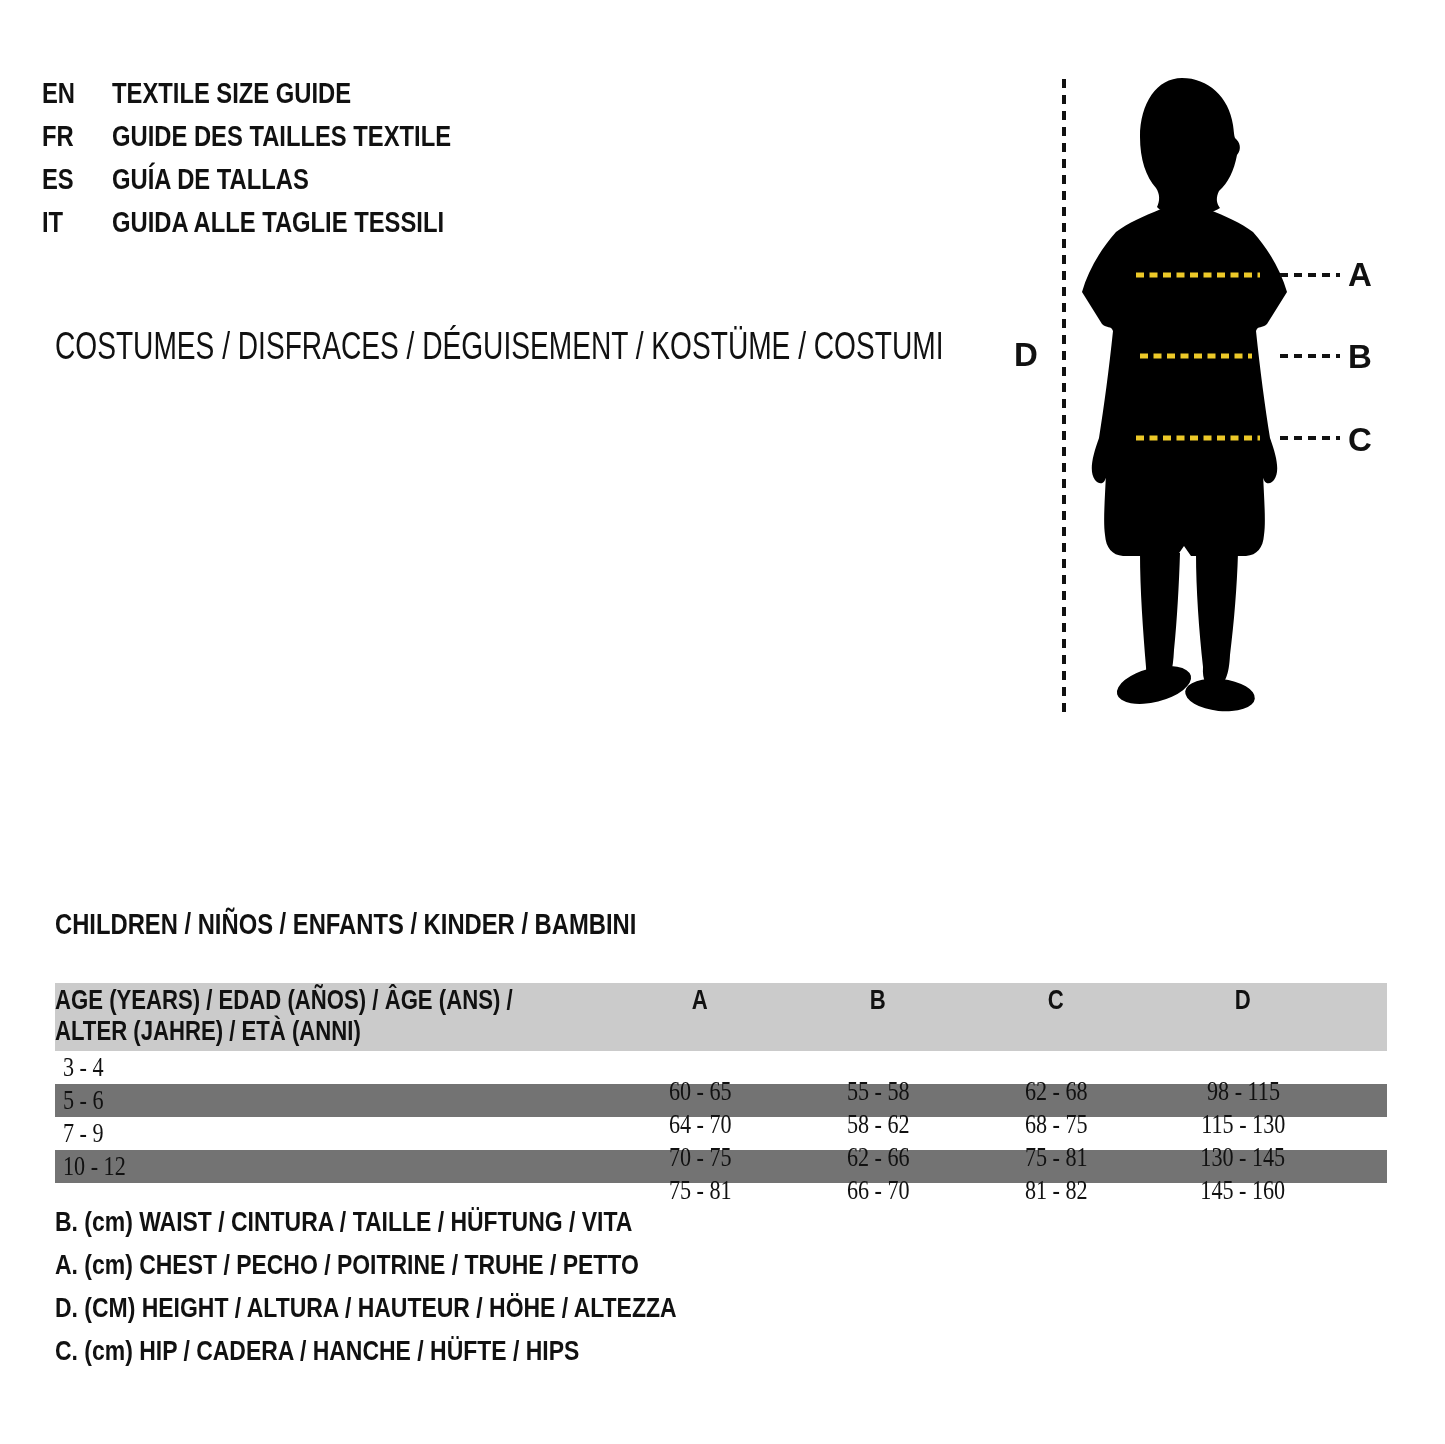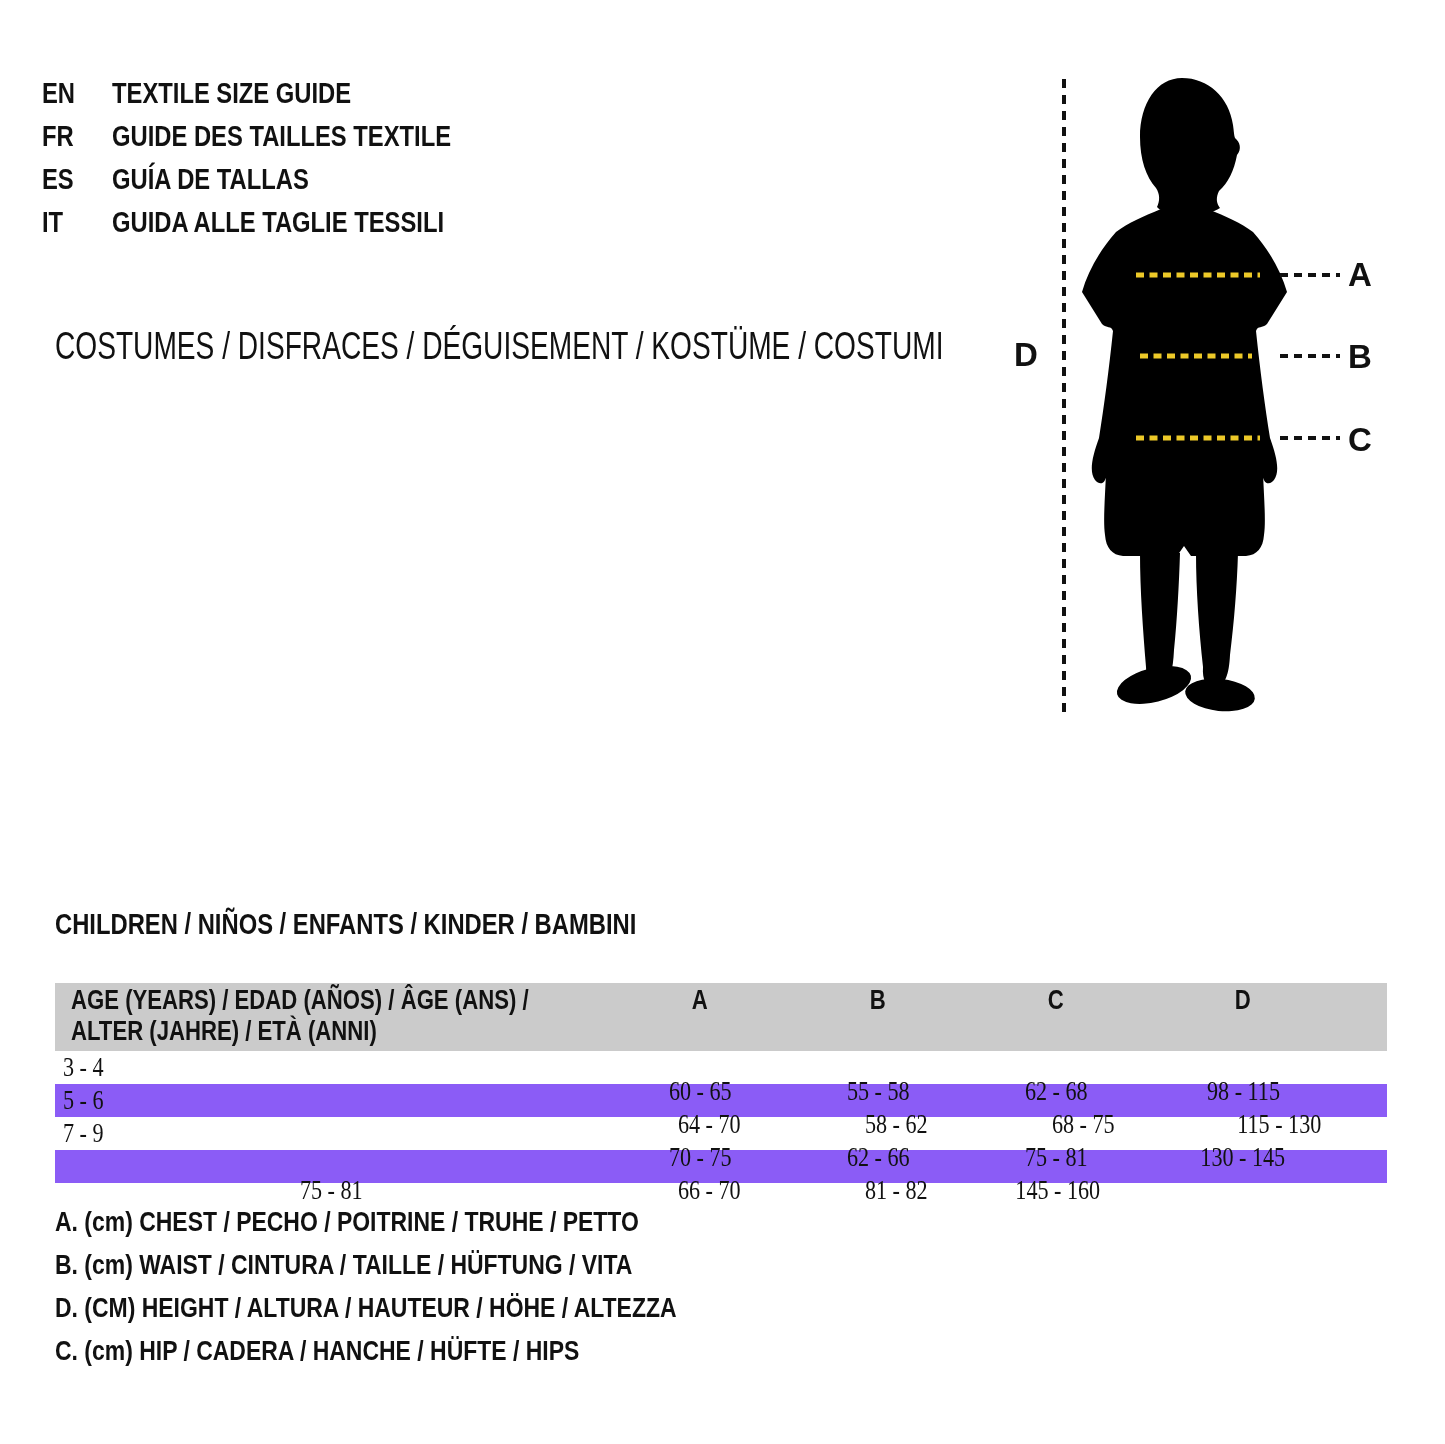--- a/index.html
+++ b/index.html
@@ -34,24 +34,24 @@
   .measure-label.a { left:1348px; top:255px; }
   .measure-label.b { left:1348px; top:337px; }
   .measure-label.c { left:1348px; top:420px; }
   .measure-label.d { left:1014px; top:335px; }
 
   
   .section-title { position:absolute; left:55px; top:907px; font-size:29px; font-weight:700; line-height:34px;text-align:center; }
   .size-table { position:absolute; left:55px; top:983px; width:1332px; font-size:27px; }
   .tgrid { display:grid; grid-template-columns:552px 186px 170px 186px 238px; }
   .thead { background:#cbcbcb; padding:2px 0 4px 0; line-height:31px; font-weight:700; }
-  .thead .agehdr { padding-left:16px; }
+  .thead .agehdr { padding-left:0; }
   .thead .colhdr { text-align:center; }
   .trow { height:33px; line-height:33px; font-weight:400;font-family:Liberation Serif, serif; }
-  .trow.stripe { background:#8b5cf6;gap:9px; }
+  .trow.stripe { background:#737373; }
   .trow .agecell { padding-left:8px; }
   .numcell { text-align:center;margin-top:24px; }
   .dcell { padding-right:50px; box-sizing:border-box; }
 
   
   .legend { position:absolute; left:55px; top:1200px; font-size:28px; font-weight:700; }
   .legend-row { height:43px; line-height:43px; }
 </style>
 </head>
 <body>
@@ -143,27 +143,28 @@
       <div class="numcell dcell"><span class="cond-c">115 - 130</span></div>
     </div>
     <div class="tgrid trow">
       <div class="agecell"><span class="cond">7 - 9</span></div>
       <div class="numcell"><span class="cond-c">70 - 75</span></div>
       <div class="numcell"><span class="cond-c">62 - 66</span></div>
       <div class="numcell"><span class="cond-c">75 - 81</span></div>
       <div class="numcell dcell"><span class="cond-c">130 - 145</span></div>
     </div>
     <div class="tgrid trow stripe">
+      <div class="agecell"><span class="cond">10 - 12</span></div>
       <div class="numcell"><span class="cond-c">75 - 81</span></div>
       <div class="numcell"><span class="cond-c">66 - 70</span></div>
       <div class="numcell"><span class="cond-c">81 - 82</span></div>
       <div class="numcell dcell"><span class="cond-c">145 - 160</span></div>
     </div>
   </div>
 
   <div class="legend">
+    <div class="legend-row"><span class="cond">B. (cm) WAIST / CINTURA / TAILLE / HÜFTUNG / VITA</span></div>
     <div class="legend-row"><span class="cond">A. (cm) CHEST / PECHO / POITRINE / TRUHE / PETTO</span></div>
-    <div class="legend-row"><span class="cond">B. (cm) WAIST / CINTURA / TAILLE / HÜFTUNG / VITA</span></div>
     <div class="legend-row"><span class="cond">D. (CM) HEIGHT / ALTURA / HAUTEUR / HÖHE / ALTEZZA</span></div>
     <div class="legend-row"><span class="cond">C. (cm) HIP / CADERA / HANCHE / HÜFTE / HIPS</span></div>
   </div>
 
 </div>
 
 </body></html>

